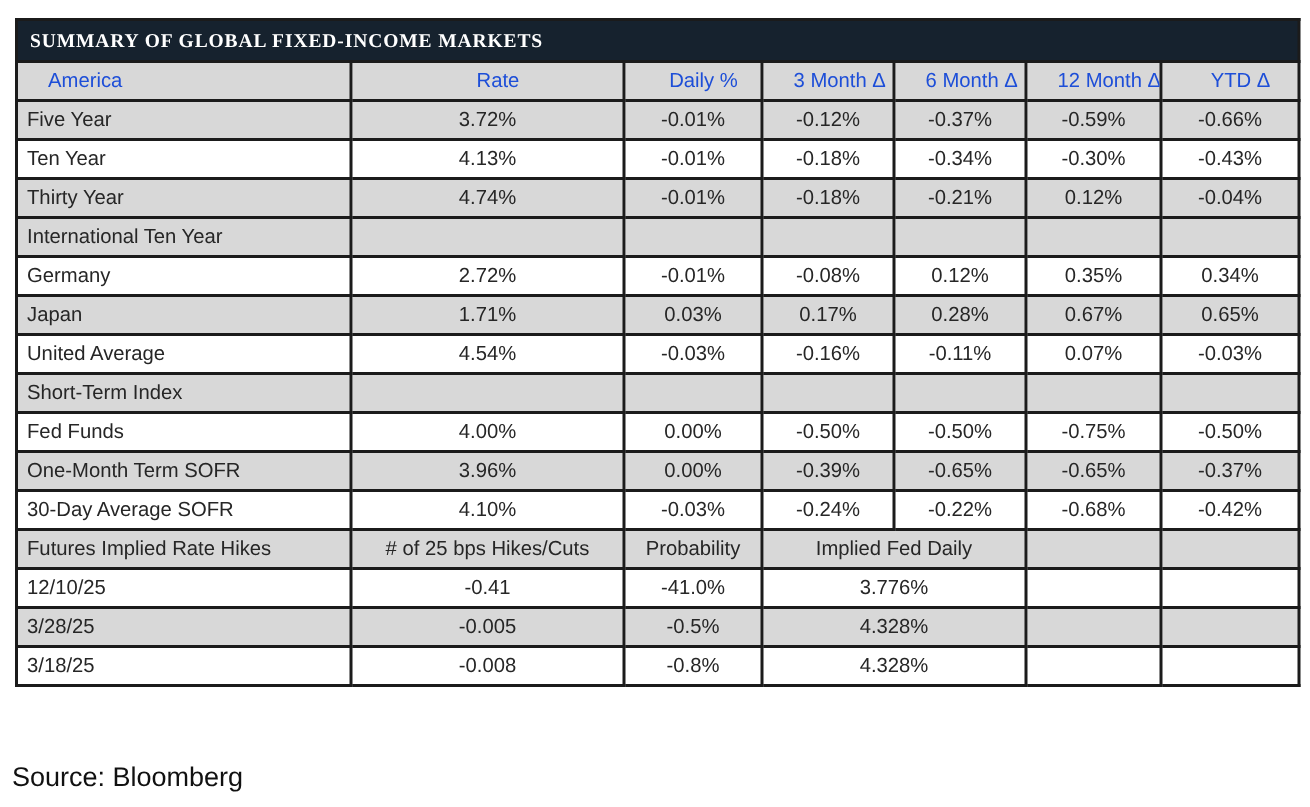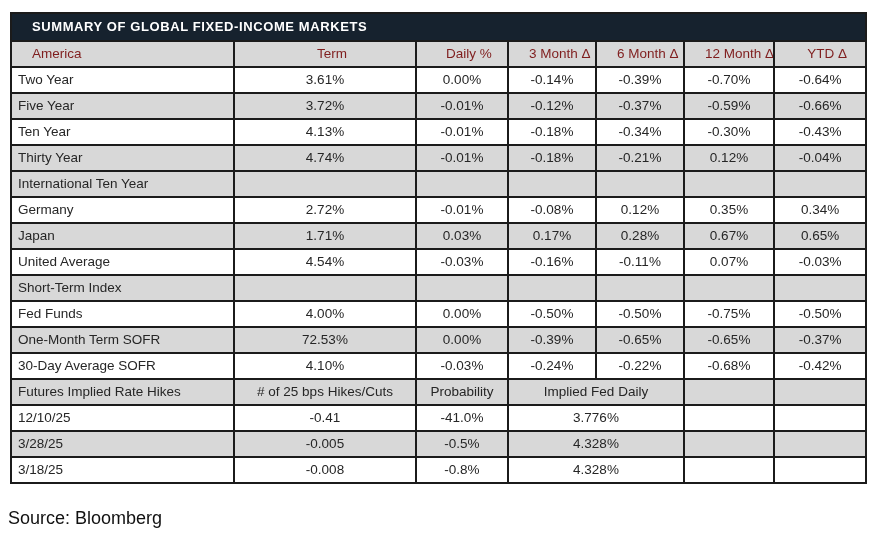--- a/index.html
+++ b/index.html
@@ -31,28 +31,29 @@
     font-weight: 400;
     color: #262626;
   }
   tr.title-row th {
     background: var(--title-bg, #16222e);
     color: #ffffff;
     font-weight: 700;
     font-size: 13px;
     letter-spacing: 0.6px;
     text-align: left;
-    padding-left: 20px;
+    padding-left: 8px;
     height: 22px;
+    font-family: Liberation Serif, serif;
   }
   tr.header-row th {
     background: var(--stripe, #d8d8d8);
     text-align: center;
     font-weight: 400;
-    color: #7f1d1d;
+    color: #1d4ed8;
     padding-left: 20px;
   }
   tr.header-row th.left { text-align: left; }
   tr.shade td { background: var(--stripe, #d8d8d8); }
   td.center { text-align: center; }
   td.row-label { text-align: left; }
   td.indent { padding-left: 26px; }
   td.section-label { padding-left: 6px; }
   td.green { color: var(--green, #45b585); }
   td.red { color: var(--red, #d95763); }
@@ -77,38 +78,29 @@
         <col style="width:88px">
         <col style="width:90px">
         <col style="width:92px">
     </colgroup>
     <thead>
       <tr class="title-row">
         <th colspan="7">SUMMARY OF GLOBAL FIXED-INCOME MARKETS</th>
       </tr>
       <tr class="header-row">
         <th class="left">America</th>
-        <th>Term</th>
+        <th>Rate</th>
         <th>Daily %</th>
         <th>3 Month Δ</th>
         <th>6 Month Δ</th>
         <th>12 Month Δ</th>
         <th>YTD Δ</th>
       </tr>
     </thead>
     <tbody>
-        <tr class="">
-          <td class="row-label indent">Two Year</td>
-          <td class="center">3.61%</td>
-          <td class="center red">0.00%</td>
-          <td class="center green">-0.14%</td>
-          <td class="center green">-0.39%</td>
-          <td class="center green">-0.70%</td>
-          <td class="center green">-0.64%</td>
-        </tr>
         <tr class="shade">
           <td class="row-label indent">Five Year</td>
           <td class="center">3.72%</td>
           <td class="center green">-0.01%</td>
           <td class="center green">-0.12%</td>
           <td class="center green">-0.37%</td>
           <td class="center green">-0.59%</td>
           <td class="center green">-0.66%</td>
         </tr>
         <tr class="">
@@ -178,21 +170,21 @@
           <td class="row-label indent">Fed Funds</td>
           <td class="center">4.00%</td>
           <td class="center">0.00%</td>
           <td class="center green">-0.50%</td>
           <td class="center green">-0.50%</td>
           <td class="center green">-0.75%</td>
           <td class="center green">-0.50%</td>
         </tr>
         <tr class="shade">
           <td class="row-label indent">One-Month Term SOFR</td>
-          <td class="center">72.53%</td>
+          <td class="center">3.96%</td>
           <td class="center">0.00%</td>
           <td class="center green">-0.39%</td>
           <td class="center green">-0.65%</td>
           <td class="center green">-0.65%</td>
           <td class="center green">-0.37%</td>
         </tr>
         <tr class="">
           <td class="row-label indent">30-Day Average SOFR</td>
           <td class="center">4.10%</td>
           <td class="center green">-0.03%</td>

